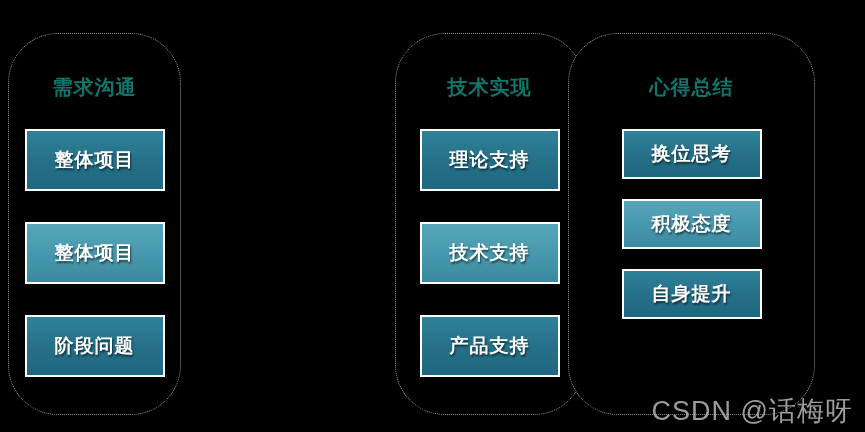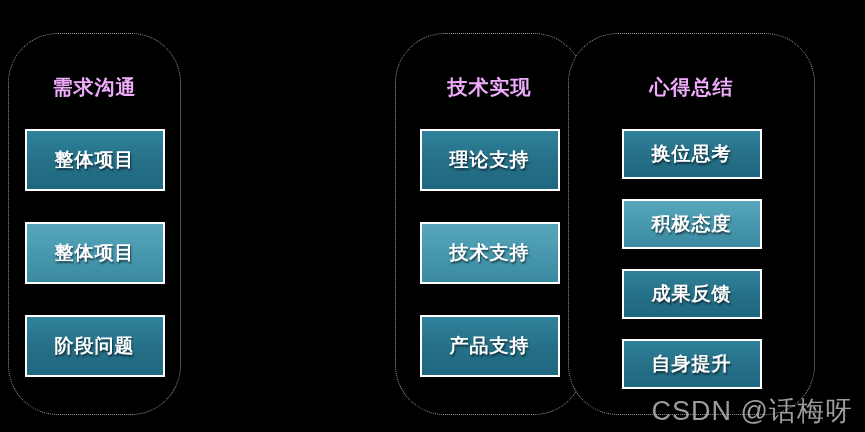--- a/index.html
+++ b/index.html
@@ -10,21 +10,21 @@
   .col{
     position:absolute;top:33px;height:382px;box-sizing:border-box;
     background:#000;border:1px dotted #9a9a9a;border-radius:50px;
     display:flex;flex-direction:column;align-items:center;padding-top:40px;
   }
   .col1{left:8px;width:173px}
   .col2{left:197px;width:181px}
   .col3{left:395px;width:189px}
   .col4{left:568px;width:247px}
   .col-title{
-    color:#f0abfc;font-weight:bold;font-size:20px;height:26px;line-height:26px;
+    color:#0f766e;font-weight:bold;font-size:20px;height:26px;line-height:26px;
     letter-spacing:1px;text-align:center;white-space:nowrap;
     text-shadow:0 1px 2px rgba(0,0,0,.8);
   }
   .boxes{display:flex;flex-direction:column;gap:31px;margin-top:29px}
   .col4 .boxes{gap:20px}
   .box{
     width:140px;height:62px;box-sizing:border-box;border:2.5px solid #ffffff;
     display:flex;align-items:center;justify-content:center;
     color:#ffffff;font-weight:bold;font-size:19px;letter-spacing:1px;white-space:nowrap;
     text-shadow:1px 2px 2px rgba(0,0,0,.55);
@@ -58,18 +58,17 @@
         <div class="box">理论支持</div>
         <div class="box light">技术支持</div>
         <div class="box">产品支持</div>
       </div>
     </div>
   <div class="col col4">
       <div class="col-title">心得总结</div>
       <div class="boxes">
         <div class="box">换位思考</div>
         <div class="box light">积极态度</div>
-        <div class="box">成果反馈</div>
         <div class="box">自身提升</div>
       </div>
     </div>
   <div class="watermark">CSDN @话梅呀</div>
 </div>
 
 </body></html>

